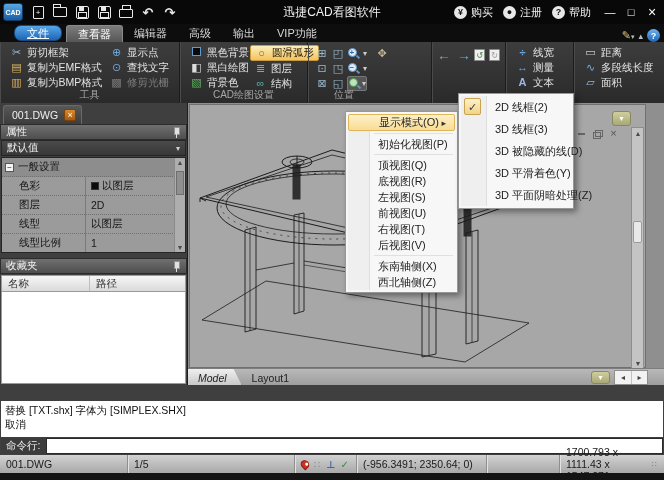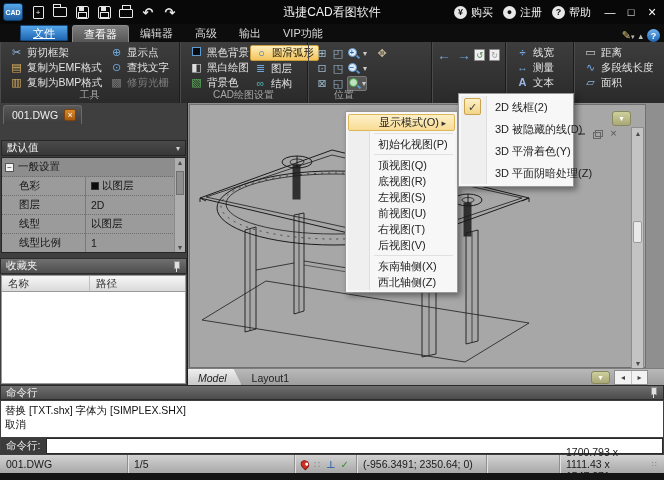--- a/index.html
+++ b/index.html
@@ -28,22 +28,22 @@
   #tb-right { margin-left:auto; display:flex; align-items:center; height:24px; }
   .tb-link { display:flex; align-items:center; gap:4px; color:#f0f0f0; font-size:11px; margin-right:10px; cursor:default; }
   .circ { width:13px; height:13px; border-radius:50%; background:#e8e8e8; color:#111; font-size:9px;
           font-weight:bold; display:flex; align-items:center; justify-content:center; }
   .winbtn { width:18px; height:16px; color:#fff; font-size:11px; display:flex; align-items:center;
             justify-content:center; margin-right:3px; }
 
   
   #menubar { position:absolute; left:0; top:24px; width:664px; height:18px; background:#0d0d0d;
              display:flex; align-items:flex-end; }
-  #file-btn { height:16px; margin:0 4px 1px 20px; padding:0 12px; background:linear-gradient(#55a6ea,#1f66b2);
-              border:1px solid #16497f; border-radius:1px; color:#fff; display:flex; align-items:center; font-size:11px;text-decoration:underline; }
+  #file-btn { height:16px; margin:0 4px 1px 14px; padding:0 12px; background:linear-gradient(#55a6ea,#1f66b2);
+              border:1px solid #16497f; border-radius:7px; color:#fff; display:flex; align-items:center; font-size:11px;text-decoration:underline; }
   .mtab { height:17px; padding:0 11px; display:flex; align-items:center; color:#d8d8d8; font-size:11px; }
   .mtab.active { background:linear-gradient(#7c7c7c,#565656); border:1px solid #8a8a8a; border-bottom:none;
                  border-radius:3px 3px 0 0; color:#fff; }
   #mb-right { margin-left:auto; display:flex; align-items:center; margin-right:4px; gap:4px; }
   .mb-btn { color:#d8c27a; font-size:11px; }
   .mb-help { width:13px; height:13px; border-radius:50%; background:linear-gradient(#6db1f0,#1f66b2);
              color:#fff; font-size:9px; font-weight:bold; display:flex; align-items:center; justify-content:center; }
 
   
   #ribbon { position:absolute; left:0; top:42px; width:664px; height:61px;
@@ -372,20 +372,24 @@
     </div>
       </div>
   </div>
 </div>
 
 <div id="leftpanel">
   <div id="doctab">
     <span>001.DWG</span>
     <span id="doctab-close">×</span>
   </div>
+  <div class="phead" style="position:absolute;left:0;top:21px;width:187px;">
+    <span>属性</span>
+    <span class="pin"></span>
+  </div>
   <div id="preset">
     <span>默认值</span>
     <span class="dd">▾</span>
   </div>
   <div id="propgrid">
     <div class="grow group">
       <span class="minusbox">−</span>
       <span>一般设置</span>
     </div>
     <div class="grow">
@@ -531,35 +535,34 @@
     </div>
 </div>
 
 <div class="menu" id="submenu" style="left:458px; top:93px; width:116px;">
   <div class="gutter" style="width:26px;"></div>
   <div class="mi">
     <span class="chkbox">✓</span>
     <span>2D 线框(2)</span>
   </div>
   <div class="mi">
+      <span>3D 线框(3)</span>
+    </div>
+  <div class="mi">
       <span>3D 被隐藏的线(D)</span>
     </div>
   <div class="mi">
       <span>3D 平滑着色(Y)</span>
     </div>
   <div class="mi">
       <span>3D 平面阴暗处理(Z)</span>
     </div>
 </div>
 
 <div id="cmdpanel">
-  <div id="cmd-head">
-    <span>命令行</span>
-    <span class="pin"></span>
-  </div>
   <div id="cmd-inrow">
     <span id="cmd-label">命令行:</span>
     <div id="cmd-input"></div>
   </div>
   <div id="cmd-body">
     <div>替换 [TXT.shx] 字体为 [SIMPLEX.SHX]</div>
     <div>取消</div>
   </div>
 </div>
 

